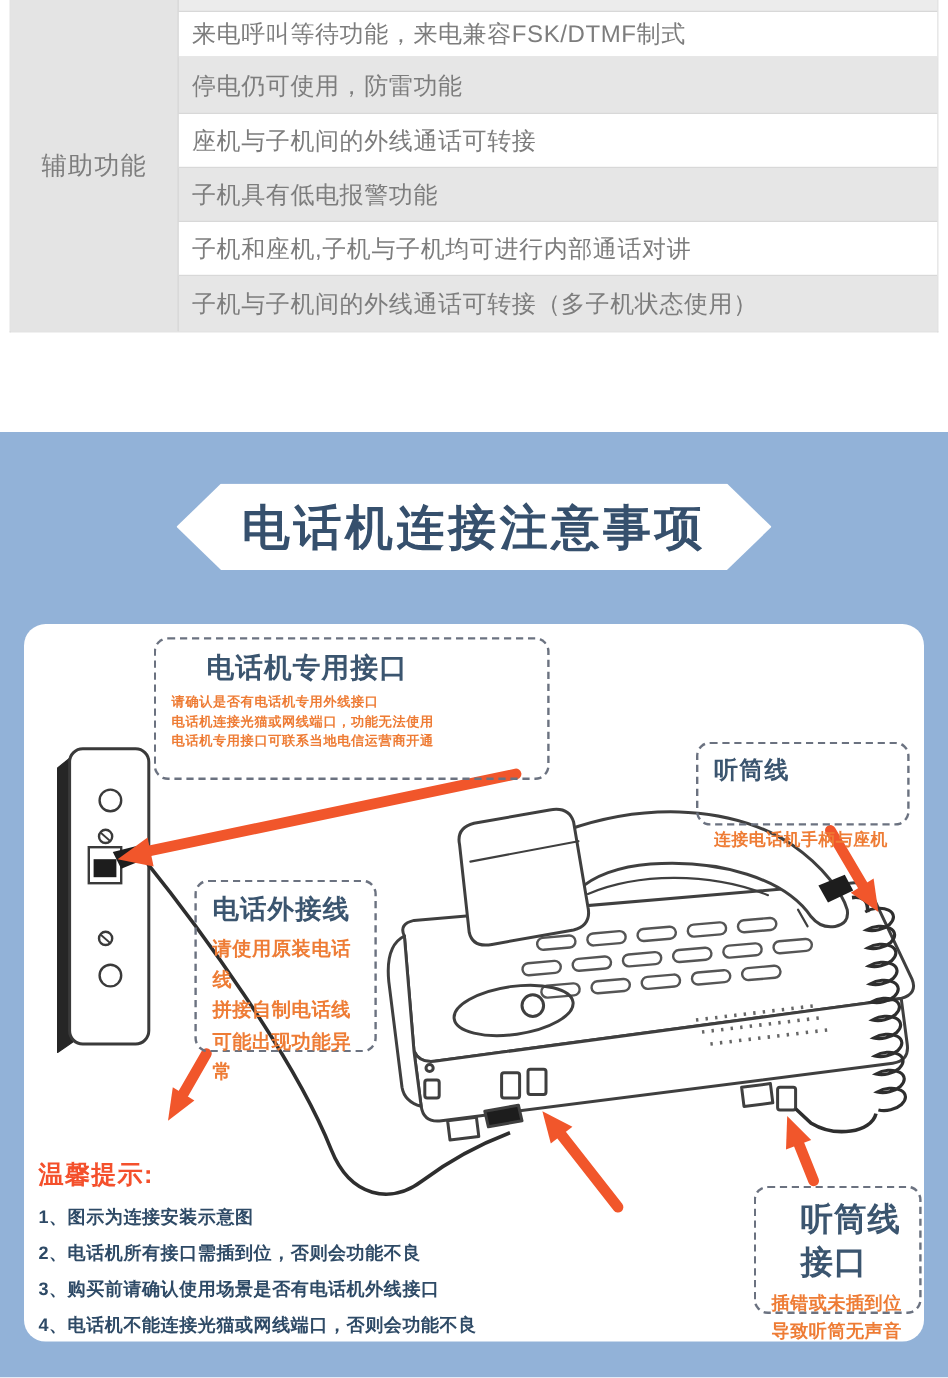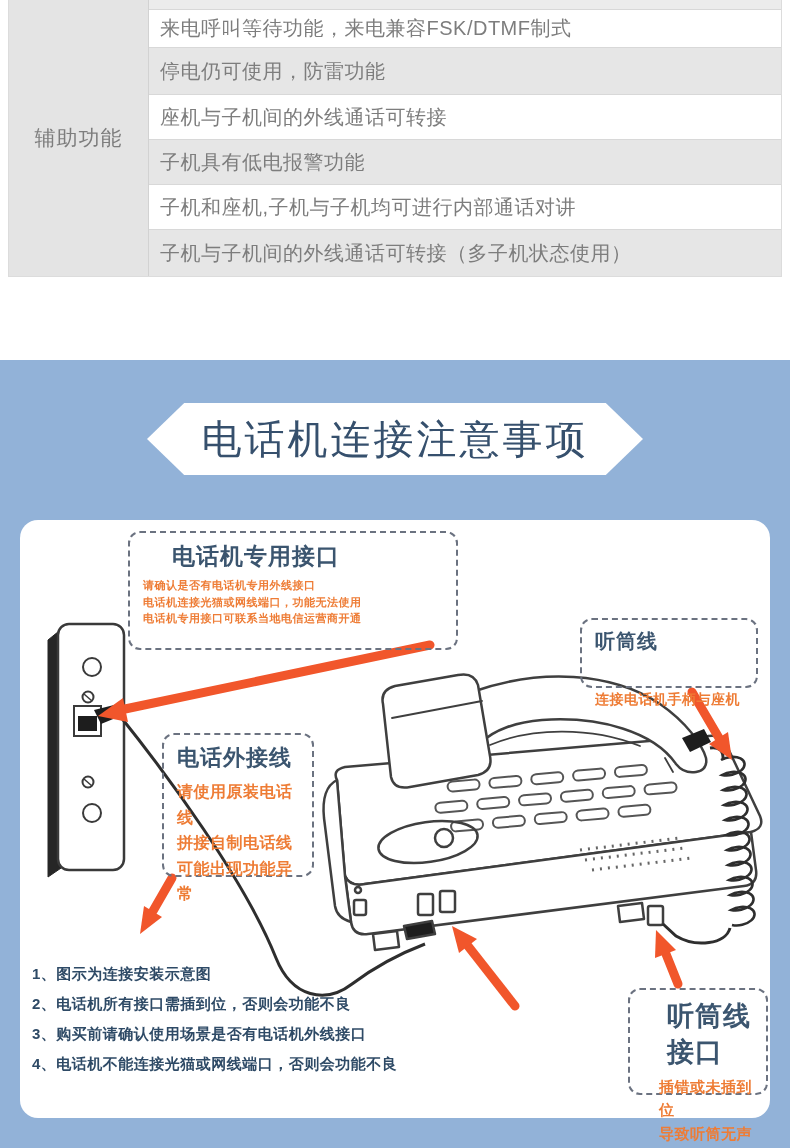--- a/index.html
+++ b/index.html
@@ -22,21 +22,21 @@
   .spec-row:nth-child(5){ height:45px; background:#e6e6e6; }
   .spec-row:nth-child(6){ height:45px; background:#ffffff; }
   .spec-row:nth-child(7){ height:46px; background:#e6e6e6; border-bottom:none; }
 
   
   .blue-section { position:absolute; left:0; top:360px; width:790px; height:788px; background:#92b2d8; }
 
   .banner { position:absolute; left:147px; top:43px; width:496px; height:72px; background:#ffffff;
     clip-path:polygon(0% 50%, 7.5% 0%, 92.5% 0%, 100% 50%, 92.5% 100%, 7.5% 100%);
     display:flex; align-items:center; justify-content:center; }
-  .banner-text { font-size:40px; font-weight:400; color:#36506d; letter-spacing:3px; }
+  .banner-text { font-size:40px; font-weight:700; color:#36506d; letter-spacing:3px; }
 
   .panel { position:absolute; left:20px; top:160px; width:750px; height:598px;
     background:#ffffff; border-radius:18px; }
   .diagram-svg { position:absolute; left:0; top:0; width:750px; height:598px; }
 
   
   .callout { position:absolute; border:2px dashed #6b7280; border-radius:12px; padding:8px 13px; }
   .callout-title { font-weight:800; color:#3b556f; letter-spacing:1px; }
   .callout-line { font-weight:700; color:#ee7c35; letter-spacing:0.5px; }
 
@@ -51,21 +51,21 @@
   .co-external-line { left:142px; top:213px; width:152px; height:144px; }
   .co-external-line .callout-title { font-size:22px; margin-bottom:6px; }
   .co-external-line .callout-line { font-size:16px; line-height:1.6; }
 
   .co-line-port { left:404px; top:488px; width:188px; height:84px; }
   .co-line-port .callout-title { font-size:22px; margin-bottom:5px; }
   .co-line-port .callout-line { font-size:15px; }
 
   .co-handset-port { left:608px; top:468px; width:140px; height:107px; }
   .co-handset-port .callout-title { font-size:27px; margin-bottom:5px;margin-left:24px; }
-  .co-handset-port .callout-line { font-size:15px; line-height:1.55;margin-left:16px; }
+  .co-handset-port .callout-line { font-size:15px; line-height:1.55; }
 
   .tips { position:absolute; left:12px; top:445px; width:400px; }
   .tips-title { color:#f4502c; font-size:21px; font-weight:800; margin-bottom:12px; letter-spacing:1px; }
   .tips-item { color:#2e4a66; font-size:15px; font-weight:700; margin-bottom:11px; letter-spacing:0.5px; }
 </style>
 </head>
 <body>
 
 <div class="page">
 
@@ -214,20 +214,21 @@
       </div>
 
 
       <div class="callout co-handset-port">
         <div class="callout-title">听筒线接口</div>
         <div class="callout-line">插错或未插到位</div>
         <div class="callout-line">导致听筒无声音</div>
       </div>
 
       <div class="tips">
+        <div class="tips-title">温馨提示:</div>
         <div class="tips-item">1、图示为连接安装示意图</div>
         <div class="tips-item">2、电话机所有接口需插到位，否则会功能不良</div>
         <div class="tips-item">3、购买前请确认使用场景是否有电话机外线接口</div>
         <div class="tips-item">4、电话机不能连接光猫或网线端口，否则会功能不良</div>
       </div>
 
     </div>
   </div>
 </div>
 

